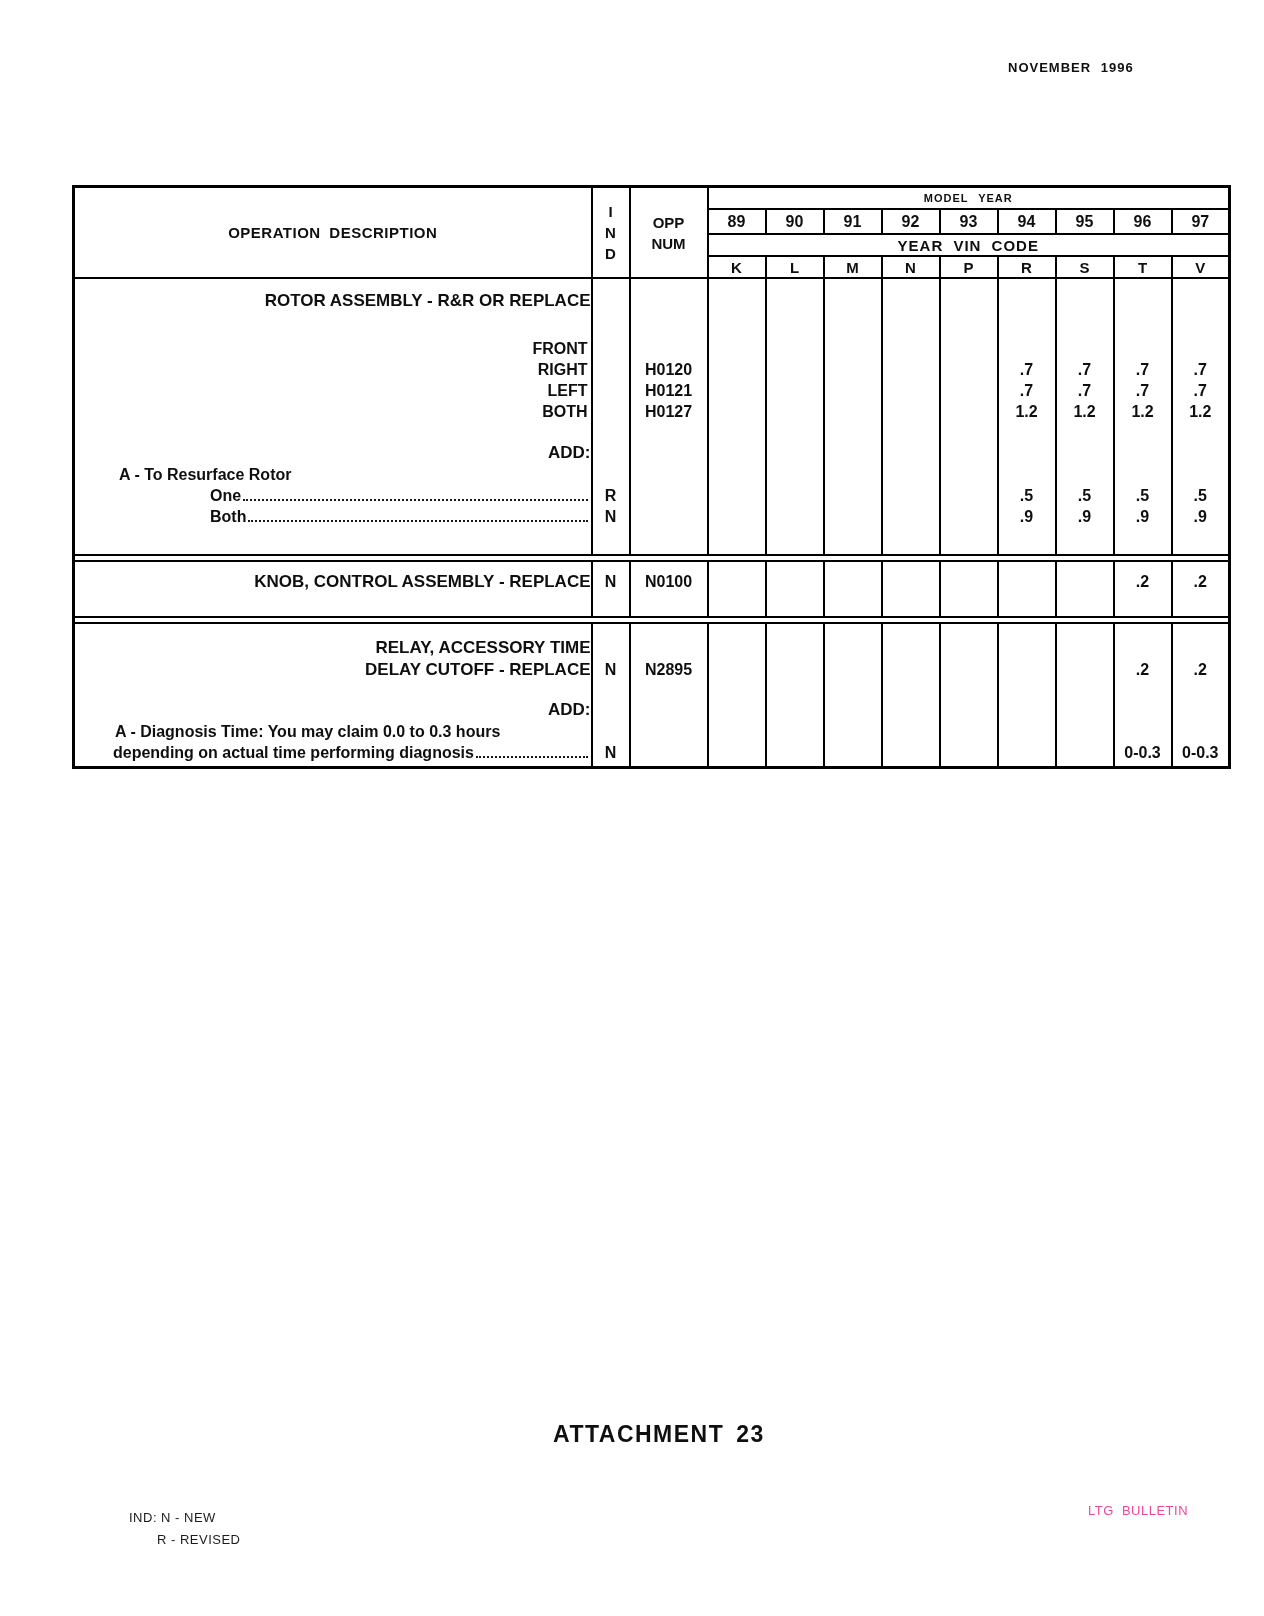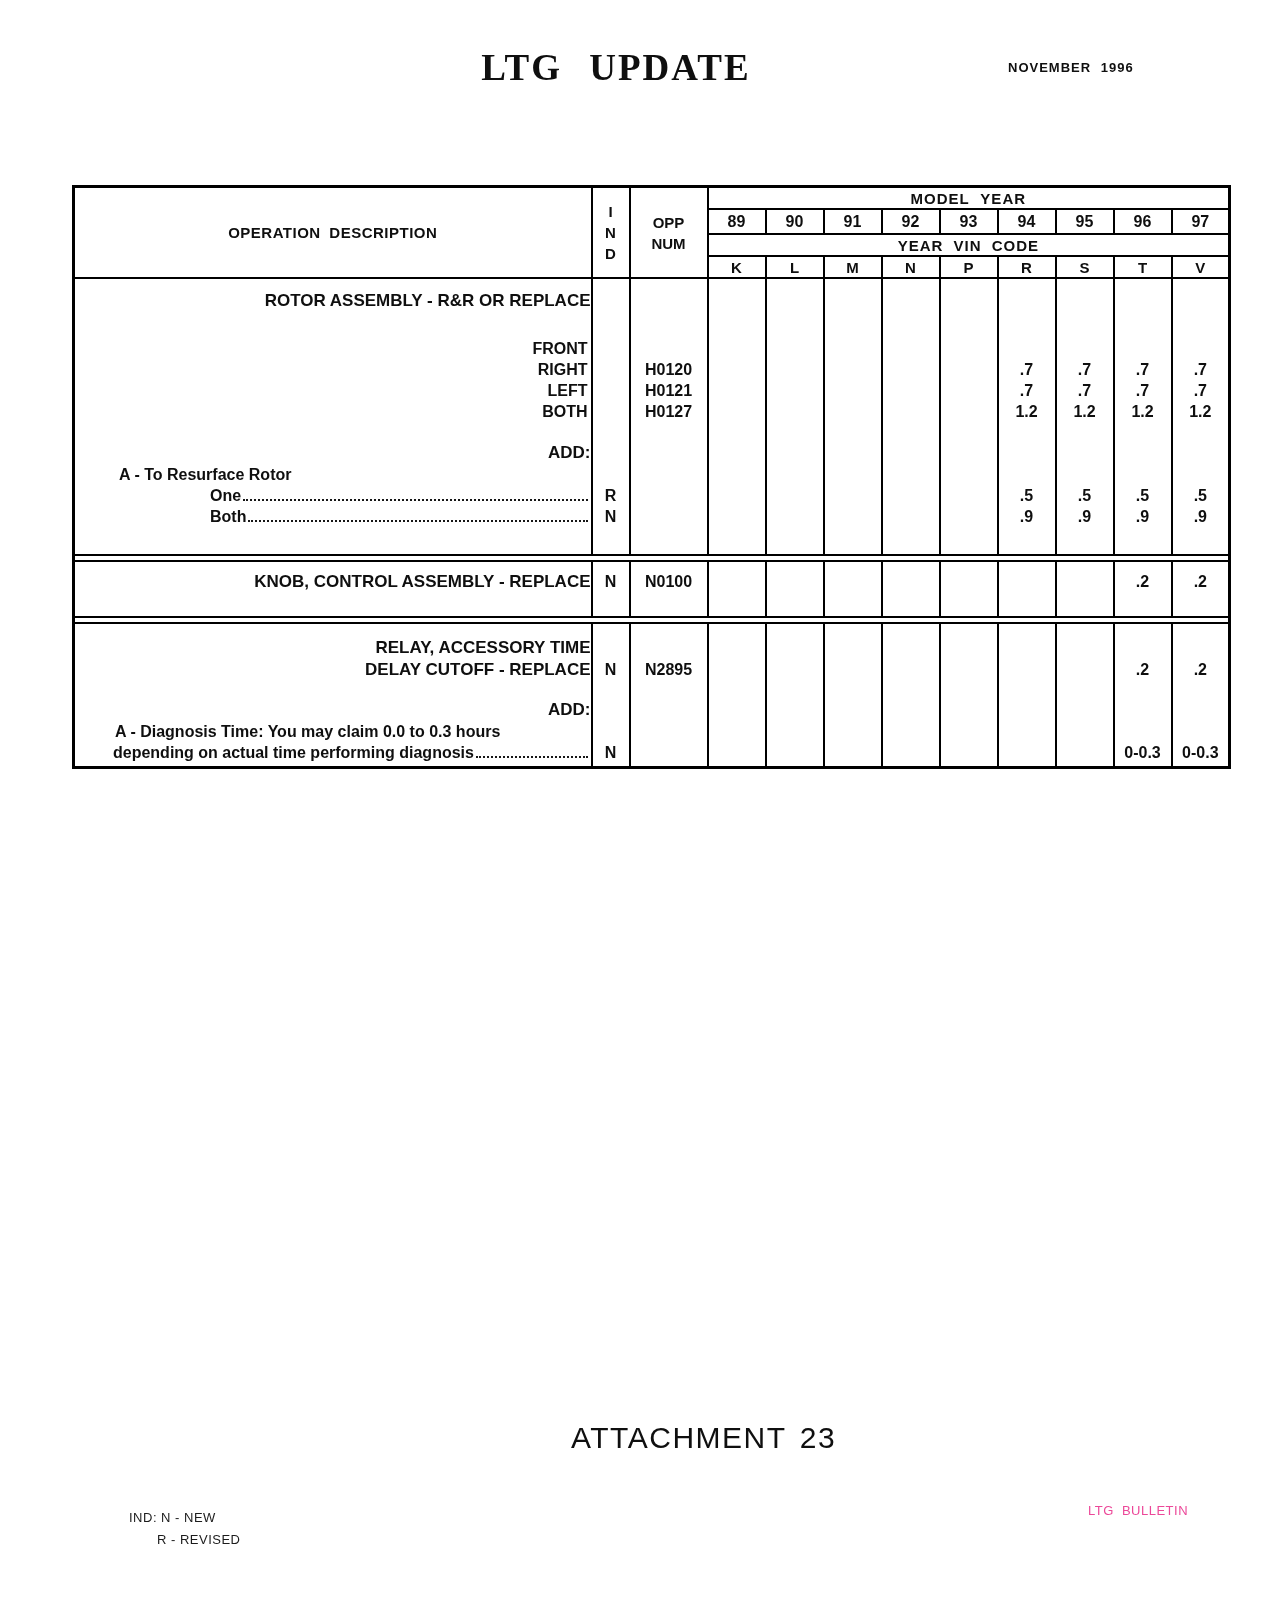--- a/index.html
+++ b/index.html
@@ -37,21 +37,21 @@
   td.desc-head {
     border-right:2px solid #000; border-bottom:2px solid #000;
     text-align:center; font-size:15px; padding-top:28px; letter-spacing:0.5px; word-spacing:4px;
   }
   td.ind-head, td.opp-head {
     border-right:2px solid #000; border-bottom:2px solid #000;
     text-align:center; font-size:15px; line-height:21px;
   }
   td.my-head {
     border-bottom:2px solid #000; text-align:center;
-    height:20px; font-size:15px; letter-spacing:1px; word-spacing:6px;
+    height:20px; font-size:11px; letter-spacing:1px; word-spacing:6px;
   }
   tr.h-years td {
     border-left:2px solid #000; border-bottom:2px solid #000;
     text-align:center; height:23px; font-size:16px;
   }
   td.vin-head {
     border-bottom:2px solid #000; text-align:center;
     height:20px; font-size:15px; letter-spacing:1px; word-spacing:5px;
   }
   tr.h-vins td {
@@ -68,35 +68,34 @@
 
   .d-title  { padding-left:8px;  font-size:17px; white-space:nowrap;text-align:right; }
   .d-right  { padding-right:3px; font-size:16px; text-align:right; white-space:nowrap; }
   .d-ind    { font-size:16px; white-space:nowrap; }
   .d-leader { display:flex; align-items:flex-end; font-size:16px; }
   .d-leader .txt  { white-space:nowrap; line-height:21px; }
   .d-leader .fill { flex:1; border-bottom:2px dotted #161616; margin:0 3px 5px 2px; height:1px; }
 
   
   .attachment {
-    position:absolute; left:571px; top:1421px;
-    font-size:30px; font-weight:normal; letter-spacing:1.5px; word-spacing:4px;
+    position:absolute; left:553px; top:1421px;
+    font-size:23px; font-weight:bold; letter-spacing:1.5px; word-spacing:4px;
   }
   .legend { position:absolute; left:129px; top:1507px; font-size:13px; letter-spacing:0.5px; color:#1c1c1c; }
   .legend .l1 { line-height:22px; }
   .legend .l2 { line-height:22px; padding-left:28px; }
   .bulletin { position:absolute; left:1088px; top:1503px; font-size:13px; letter-spacing:0.5px; word-spacing:4px; color:#ec4899; }
 </style>
 </head>
 <body>
 
 <div class="page">
 
   <div class="doc-date">NOVEMBER 1996</div>
-  <div class="doc-title1">LTG UPDATE</div>
 
   <table class="ltg">
     <colgroup>
       <col style="width:518px">
       <col style="width:38px">
       <col style="width:78px">
       <col style="width:58px">
         <col style="width:58px">
         <col style="width:58px">
       <col style="width:58px">

